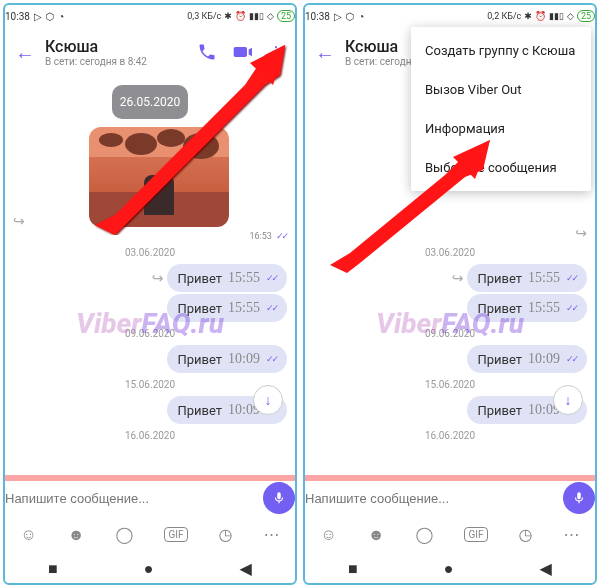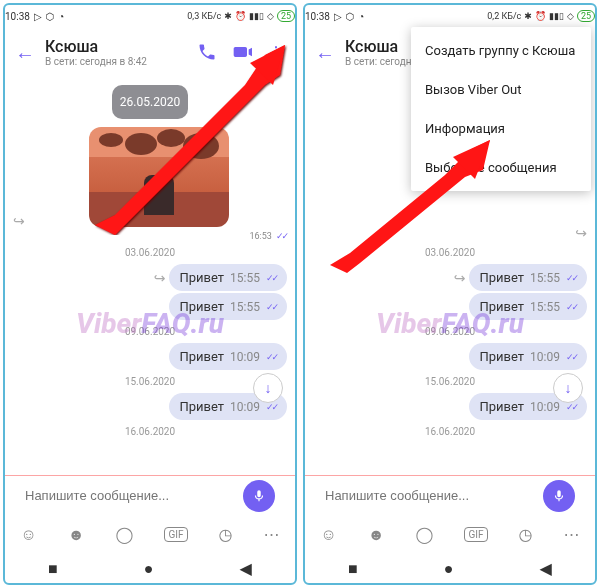--- a/index.html
+++ b/index.html
@@ -16,25 +16,25 @@
   .hdr-icons { display: flex; gap: 14px; align-items: center; }
   .hdr-icon { color: #7360f2; }
   .chat { flex: 1; overflow: hidden; padding: 4px 8px; position: relative; }
   .date-chip { background: #8e8e93; color: #fff; font-size: 12px; padding: 10px 8px; border-radius: 10px; margin: 4px auto; width: fit-content; }
   .date-text { color: #999; font-size: 10px; text-align: center; margin: 6px 0; }
   .sticker-box { margin: 4px auto 2px; width: 140px; height: 100px; background: linear-gradient(#e89070 30%, #d47050 30%, #c86040 65%, #a04838 65%); border-radius: 12px; position: relative; overflow: hidden; }
   .sticker-box::before { content:""; position:absolute; top:6px; left:10px; width:24px; height:14px; background:#7a3a2a; border-radius:50%; box-shadow: 30px 4px 0 4px #7a3a2a, 60px -2px 0 2px #7a3a2a, 90px 6px 0 6px #7a3a2a; }
   .sticker-box::after { content:""; position:absolute; bottom:12px; left:50%; width:30px; height:40px; background:#3a2a2a; border-radius:8px 8px 0 0; transform:translateX(-50%); }
   .msg-row { display: flex; justify-content: flex-end; align-items: center; gap: 4px; margin: 2px 0; }
   .bubble { background: #dfe3f5; padding: 6px 10px; border-radius: 14px; font-size: 13px; color: #333; display: flex; align-items: center; gap: 6px; }
-  .bubble .time { font-size: 12px; color: #888; }
+  .bubble .time { font-size: 14px; color: #888; font-family: Liberation Serif, serif; }
   .checks { color: #7360f2; font-size: 9px; letter-spacing: -2px; }
   .forward { color: #aaa; font-size: 14px; }
   .scroll-down { position: absolute; right: 12px; bottom: 60px; width: 30px; height: 30px; border: 1px solid #ccc; border-radius: 50%; display: flex; align-items: center; justify-content: center; color: #7360f2; font-size: 14px; background: #fff; }
-  .input-bar { height: 40px; border-top: 1px solid #fca5a5; display: flex; align-items: center; padding: 0 20px; gap: 6px; margin-top: 12px; }
+  .input-bar { height: 40px; border-top: 6px solid #fca5a5; display: flex; align-items: center; padding: 0 0; gap: 6px; }
   .input-field { flex: 1; font-size: 13px; color: #aaa; background: transparent; border: none; }
   .mic { width: 32px; height: 32px; background: #7360f2; border-radius: 50%; display: flex; align-items: center; justify-content: center; color: #fff; }
   .toolbar { height: 38px; display: flex; align-items: center; justify-content: space-around; color: #888; font-size: 16px; }
   .navbar { height: 30px; display: flex; align-items: center; justify-content: space-around; color: #333; }
   .watermark { position: absolute; top: 230px; left: 50%; transform: translateX(-50%); font-size: 28px; font-weight: 800; font-style: italic; opacity: 0.35; pointer-events: none; white-space: nowrap; }
   .watermark .wa { color: #b960c0; } .watermark .wb { color: #6d28d9; }
   .arrow-svg { position: absolute; pointer-events: none; z-index: 10; }
   .menu { position: absolute; top: 22px; right: 4px; width: 180px; background: #fff; box-shadow: 0 2px 12px rgba(0,0,0,.25); border-radius: 2px; z-index: 5; padding: 4px 0; }
   .menu-item { padding: 12px 14px; font-size: 13px; color: #222; }
   svg { display: block; }

